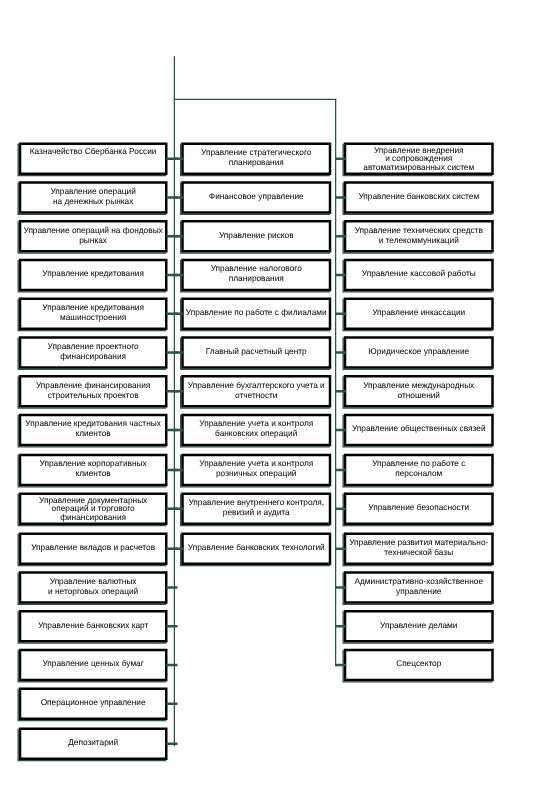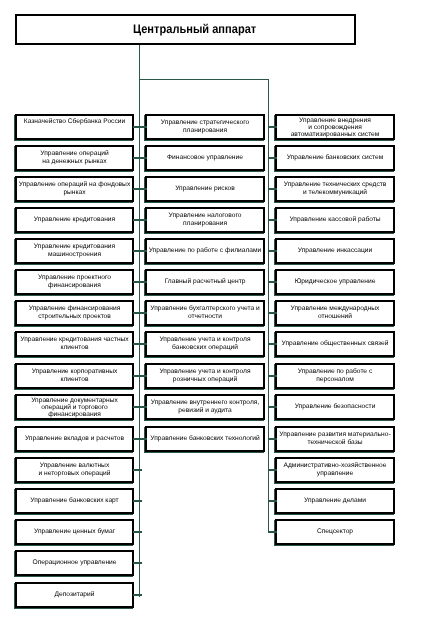--- a/index.html
+++ b/index.html
@@ -22,23 +22,20 @@
   .title-box > span{display:inline-block;transform:scaleX(.885) translateY(-1.2px);transform-origin:center;filter:blur(0px);}
   .vline{position:absolute;background:#2a5549;width:1px;}
   .hline{position:absolute;background:#2a5549;height:1px;}
   .conn{position:absolute;background:#2a5549;height:2px;}
 </style>
 </head>
 <body>
 
 <div id="chart">
 
-  <div class="title-box">
-    <span>Центральный аппарат</span>
-  </div>
 
   <div class="vline" style="left:139px;top:45px;height:552px;"></div>
   <div class="hline" style="left:139px;top:79px;width:130px;"></div>
   <div class="vline" style="left:268px;top:79px;height:452px;"></div>
 
   <div class="node vtop" style="left:15px;top:114px;width:119px;height:26px;"><span>Казначейство Сбербанка России</span></div>
   <div class="conn" style="left:133px;top:126px;width:9px;"></div>
   <div class="node" style="left:15px;top:145px;width:119px;height:26px;"><span>Управление операций
 на денежных рынках</span></div>
   <div class="conn" style="left:133px;top:157px;width:9px;"></div>

